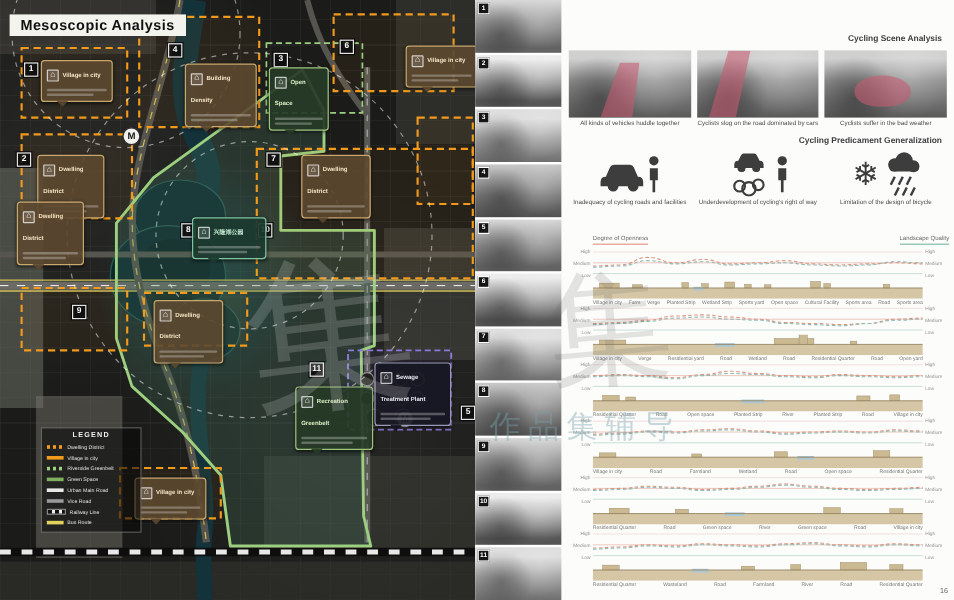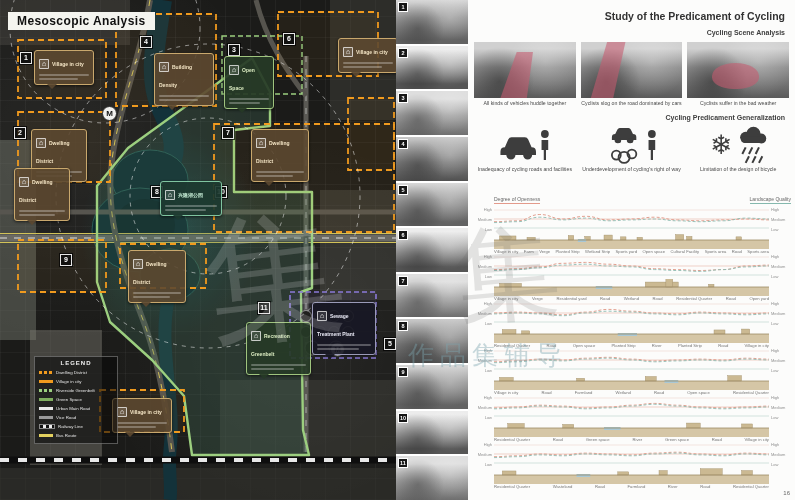--- a/index.html
+++ b/index.html
@@ -302,21 +302,20 @@
       </div>
       <div class="ph pv1">
         <span class="pnum">10</span>
       </div>
       <div class="ph pv2">
         <span class="pnum">11</span>
       </div>
     </div>
 
   <div id="right">
-    <div class="r-title" style="top:10px;">Study of the Predicament of Cycling</div>
     <div class="r-sub" style="top:29px;">Cycling Scene Analysis</div>
 
     <div id="scenes">
       <div class="scene">
         <div class="img">
             <div class="ov ov1"></div>
           </div>
         <span class="cap">All kinds of vehicles huddle together</span>
       </div>
       <div class="scene">

